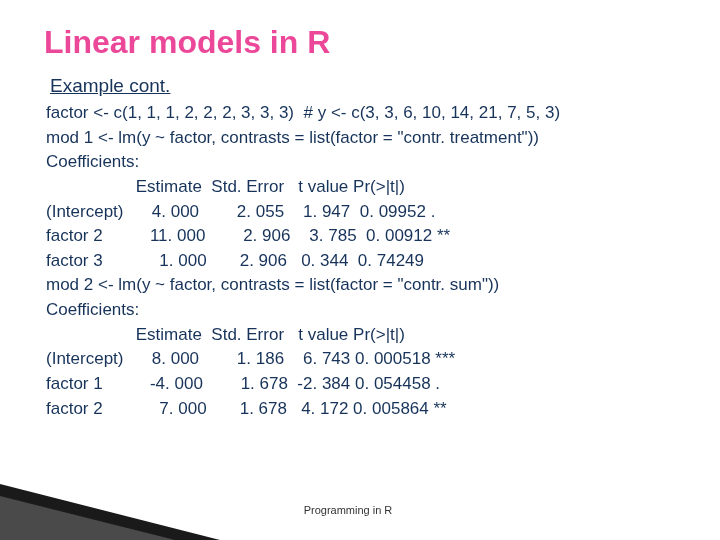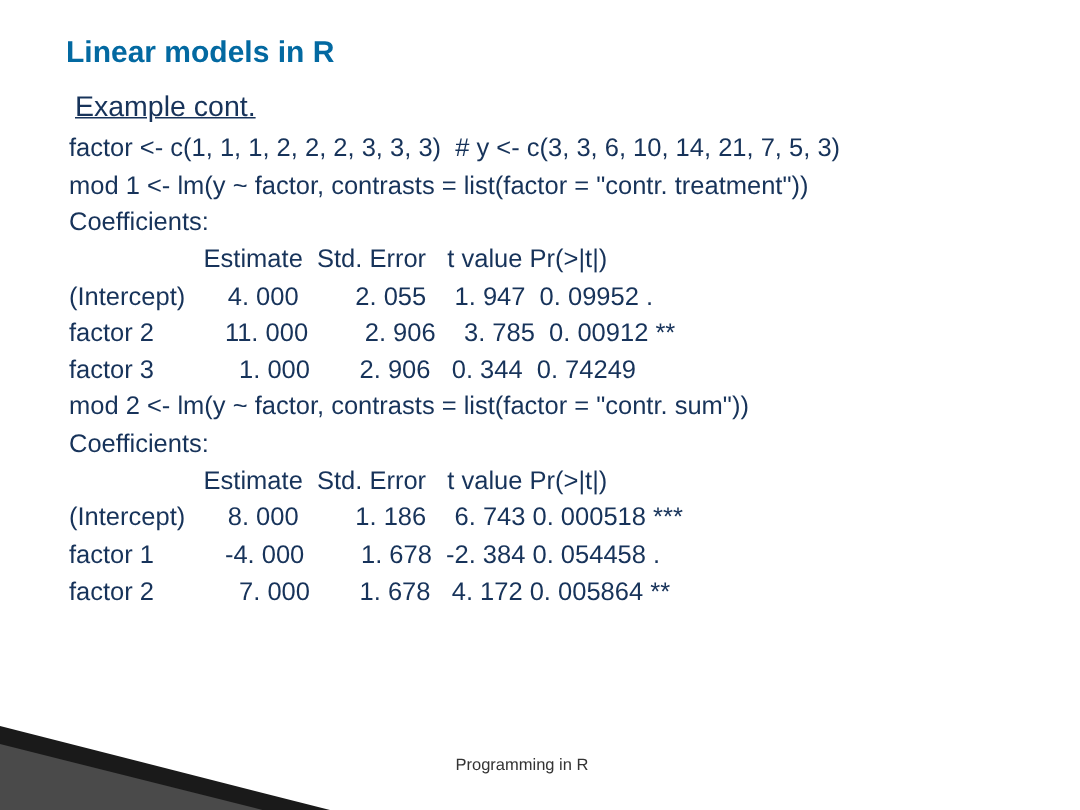--- a/index.html
+++ b/index.html
@@ -14,23 +14,23 @@
     overflow: hidden;
   }
   .slide {
     position: relative;
     width: 720px;
     height: 540px;
     box-sizing: border-box;
     padding: 24px 44px 0 44px;
   }
   .title {
-    font-size: 20px;
+    font-size: 32px;
     font-weight: 700;
-    color: #0369a1;
+    color: #ec4899;
     margin: 0 0 14px 0;
   }
   .subhead {
     font-size: 19px;
     font-weight: 400;
     color: #17335a;
     text-decoration: underline;
     margin: 12px 0 4px 6px;
   }
   .body {

